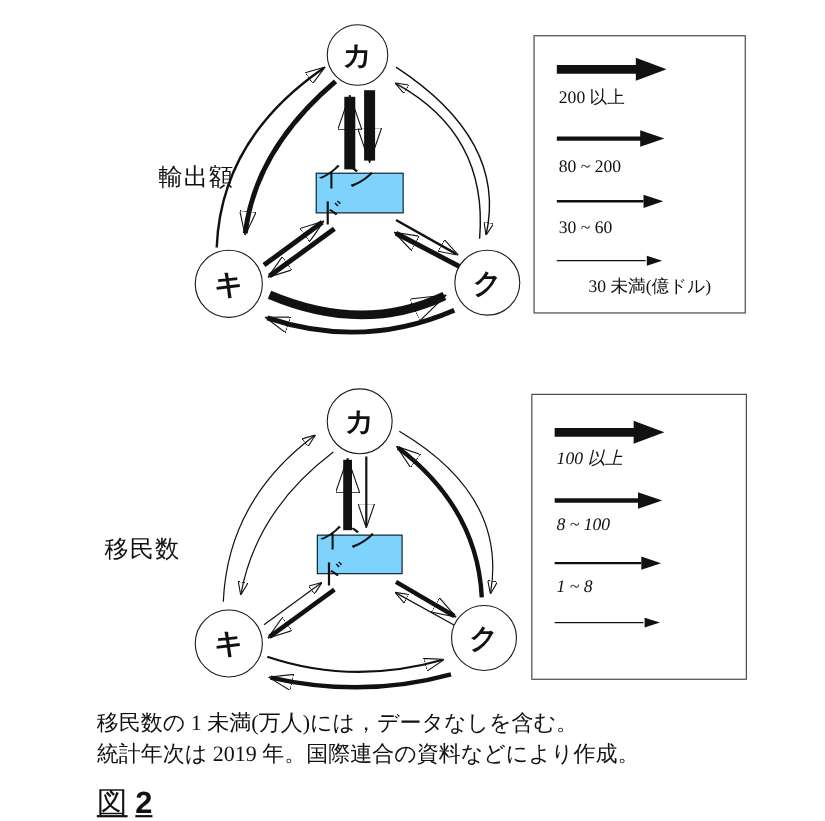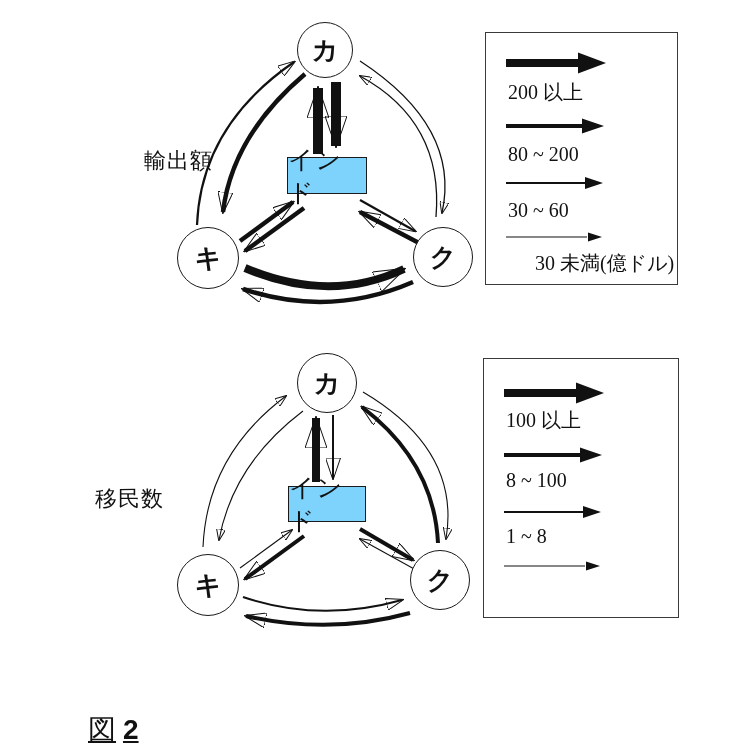--- a/index.html
+++ b/index.html
@@ -10,21 +10,21 @@
   .node{position:absolute;border:1.6px solid #1a1a1a;border-radius:50%;background:#fff;
         display:flex;align-items:center;justify-content:center;box-sizing:border-box;
         font-family:"Liberation Sans","DejaVu Sans",sans-serif;font-weight:bold;font-size:26px;}
   .india-box{position:absolute;border:1.6px solid #1a1a1a;background:#7dd3fc;box-sizing:border-box;
         display:flex;align-items:center;justify-content:center;font-size:25px;letter-spacing:2px;}
   .section-title{position:absolute;font-size:22px;letter-spacing:1px;}
   .legend{position:absolute;border:1.5px solid #3a3a3a;background:#fff;box-sizing:border-box;}
   .legend-arrow{position:absolute;left:20px;width:100px;height:26px;}
   .legend-arrow line{stroke:#111;}
   .legend-arrow polygon{fill:#111;}
-  .legend-label{position:absolute;left:22px;font-size:20px;white-space:nowrap;}
+  .legend-label{position:absolute;left:22px;font-size:16px;white-space:nowrap;}
   .footnote{position:absolute;left:88px;top:644px;font-size:20px;line-height:28px;white-space:nowrap;}
   .caption{position:absolute;left:88px;top:711px;width:480px;text-align:left;font-size:28px;text-decoration:underline;}
   .caption .num{font-family:"Liberation Sans","DejaVu Sans",sans-serif;font-weight:bold;margin-left:7px;}
 </style>
 </head>
 <body>
 
 <div class="page">
 
   <svg class="arrow-layer" width="750" height="746">
@@ -115,21 +115,21 @@
         <polygon points="79,7 97,13 79,19"></polygon>
       </svg>
     <div class="legend-label" style="top:166px;">30 ~ 60</div>
     <svg class="legend-arrow" style="top:191px;" viewBox="0 0 100 26">
         <line x1="0" y1="13" x2="81" y2="13" stroke-width="1.2"></line>
         <polygon points="82,8.5 96,13 82,17.5"></polygon>
       </svg>
     <div class="legend-label" style="top:217px;margin-left:27px;">30 未満(億ドル)</div>
   </div>
 
-  <div class="legend" style="left:483px;top:358px;width:196px;height:260px;">
+  <div class="legend" style="left:483px;top:358px;width:196px;height:260px;font-style:italic;">
     <svg class="legend-arrow" style="top:21px;" viewBox="0 0 100 26">
         <line x1="0" y1="13" x2="74" y2="13" stroke-width="8"></line>
         <polygon points="72,2.5 100,13 72,23.5"></polygon>
       </svg>
     <div class="legend-label" style="top:48px;">100 以上</div>
     <svg class="legend-arrow" style="top:83px;" viewBox="0 0 100 26">
         <line x1="0" y1="13" x2="77" y2="13" stroke-width="4"></line>
         <polygon points="76,5.5 98,13 76,20.5"></polygon>
       </svg>
     <div class="legend-label" style="top:110px;">8 ~ 100</div>
@@ -137,17 +137,21 @@
         <line x1="0" y1="13" x2="79" y2="13" stroke-width="2"></line>
         <polygon points="79,7 97,13 79,19"></polygon>
       </svg>
     <div class="legend-label" style="top:166px;">1 ~ 8</div>
     <svg class="legend-arrow" style="top:194px;" viewBox="0 0 100 26">
         <line x1="0" y1="13" x2="81" y2="13" stroke-width="1"></line>
         <polygon points="82,8.5 96,13 82,17.5"></polygon>
       </svg>
   </div>
 
+  <div class="footnote">
+    <div>移民数の 1 未満(万人)には，データなしを含む。</div>
+    <div>統計年次は 2019 年。国際連合の資料などにより作成。</div>
+  </div>
   <div class="caption">
     <span>図</span><span class="num">2</span>
   </div>
 
 </div>
 
 </body></html>

